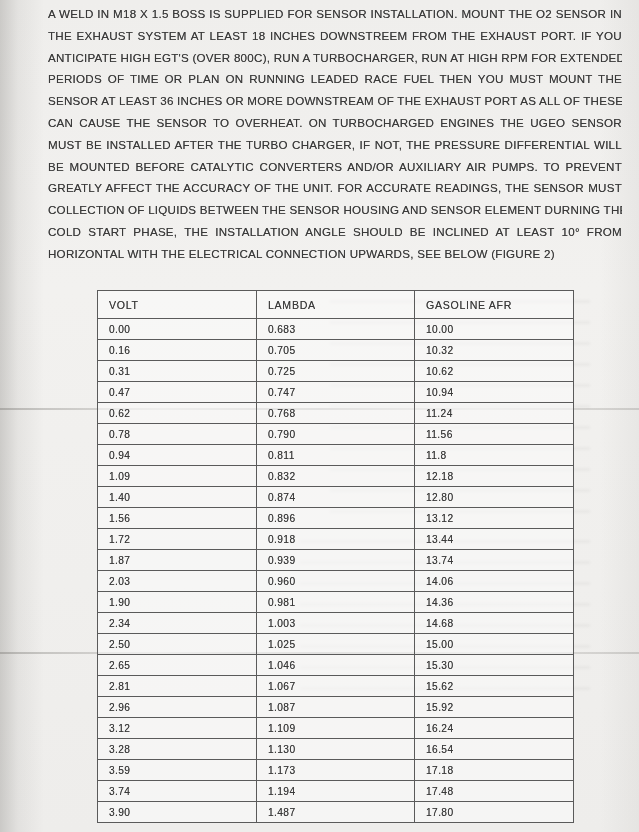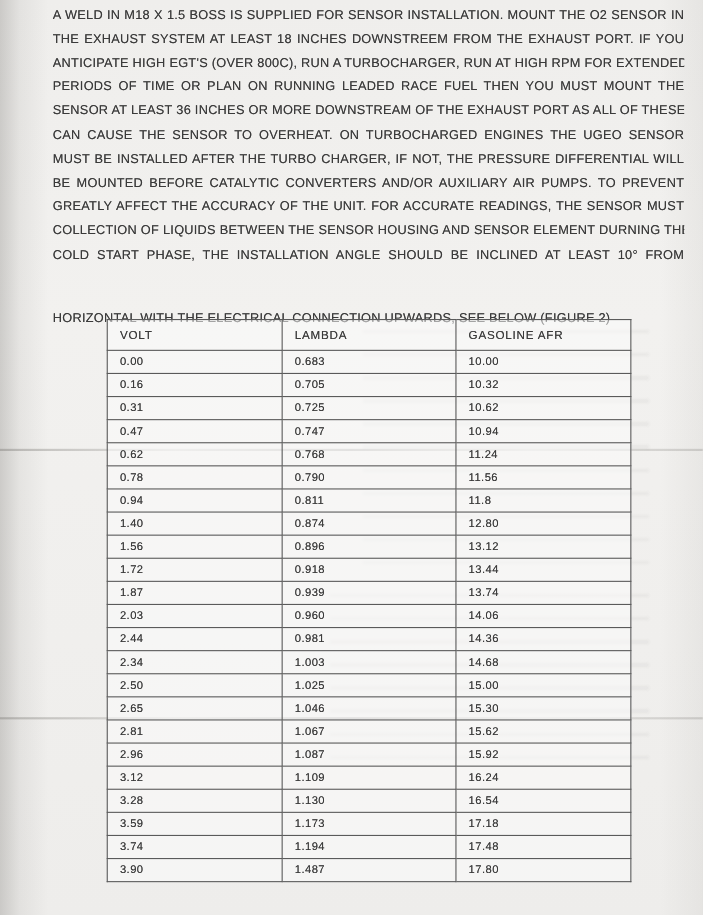--- a/index.html
+++ b/index.html
@@ -21,21 +21,21 @@
   .pline {
     font-size:11.6px;
     line-height:21.8px;
     letter-spacing:0.25px;
     color:var(--text,#3a3a3a);
     text-align:justify;
     text-align-last:justify;
     white-space:nowrap;
     overflow:hidden;
   }
-  .pline.last { text-align-last:left;margin-top:36px; }
+  .pline.last { text-align-last:left; }
   table.conv {
     position:absolute; left:97px; top:258px;
     width:476px;
     border-collapse:collapse;
     table-layout:fixed;
     margin-top:32px;
   }
   .conv col.c1 { width:159px; }
   .conv col.c2 { width:158px; }
   .conv col.c3 { width:159px; }
@@ -144,20 +144,25 @@
           <td>0.78</td>
           <td>0.790</td>
           <td>11.56</td>
         </tr>
         <tr>
           <td>0.94</td>
           <td>0.811</td>
           <td>11.8</td>
         </tr>
         <tr>
+          <td>1.09</td>
+          <td>0.832</td>
+          <td>12.18</td>
+        </tr>
+        <tr>
           <td>1.40</td>
           <td>0.874</td>
           <td>12.80</td>
         </tr>
         <tr>
           <td>1.56</td>
           <td>0.896</td>
           <td>13.12</td>
         </tr>
         <tr>
@@ -169,21 +174,21 @@
           <td>1.87</td>
           <td>0.939</td>
           <td>13.74</td>
         </tr>
         <tr>
           <td>2.03</td>
           <td>0.960</td>
           <td>14.06</td>
         </tr>
         <tr>
-          <td>2.44</td>
+          <td>1.90</td>
           <td>0.981</td>
           <td>14.36</td>
         </tr>
         <tr>
           <td>2.34</td>
           <td>1.003</td>
           <td>14.68</td>
         </tr>
         <tr>
           <td>2.50</td>

